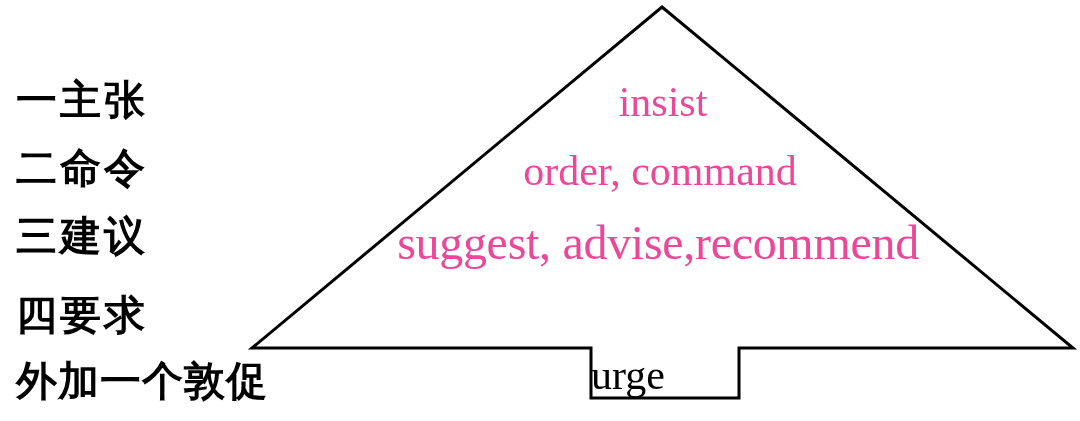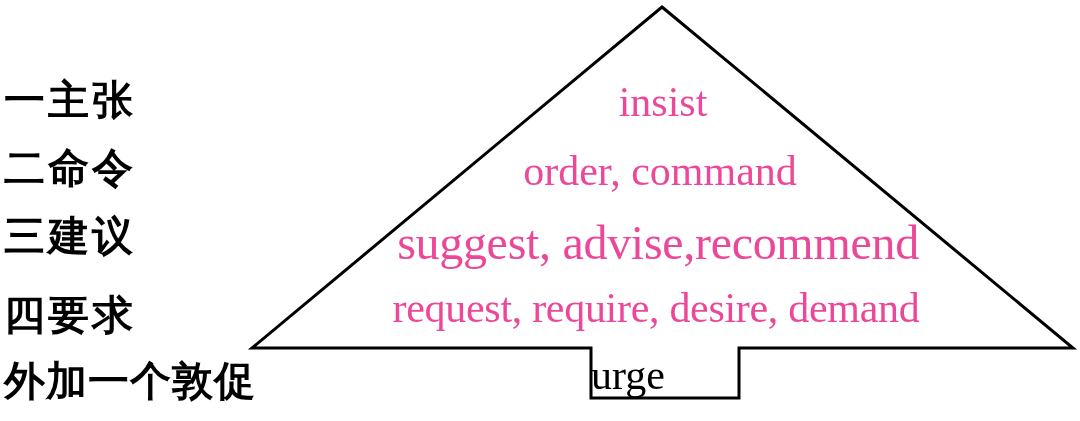--- a/index.html
+++ b/index.html
@@ -12,21 +12,21 @@
     width: 1080px;
     height: 421px;
     background: #ffffff;
     overflow: hidden;
     font-family: "Liberation Serif", "DejaVu Serif", serif;
   }
 
   
   .cn-list {
     position: absolute;
-    left: 2px;
+    left: 14px;
     top: 0;
     width: 300px;
     height: 299px;
   }
   .cn-item {
     position: absolute;
     left: 2px;
     white-space: nowrap;
     color: #000000;
     font-family: "DejaVu Serif", "Liberation Serif", serif;
@@ -98,17 +98,16 @@
   </div>
 
   <div class="pyramid-wrap">
     <svg class="pyramid-svg" viewBox="0 0 1080 421">
       <polygon points="662,7 1073,348 739,348 739,398 591,398 591,348 252,348" fill="#ffffff" stroke="#000000" stroke-width="3" stroke-linejoin="miter" stroke-miterlimit="10"></polygon>
     </svg>
 
     <div class="tier tier-0">insist</div>
     <div class="tier tier-1">order, command</div>
     <div class="tier tier-2">suggest, advise,recommend</div>
-    <div class="tier tier-3">request, require, desire, demand</div>
     <div class="tier-extra">urge</div>
   </div>
 
 </div>
 
 </body></html>

